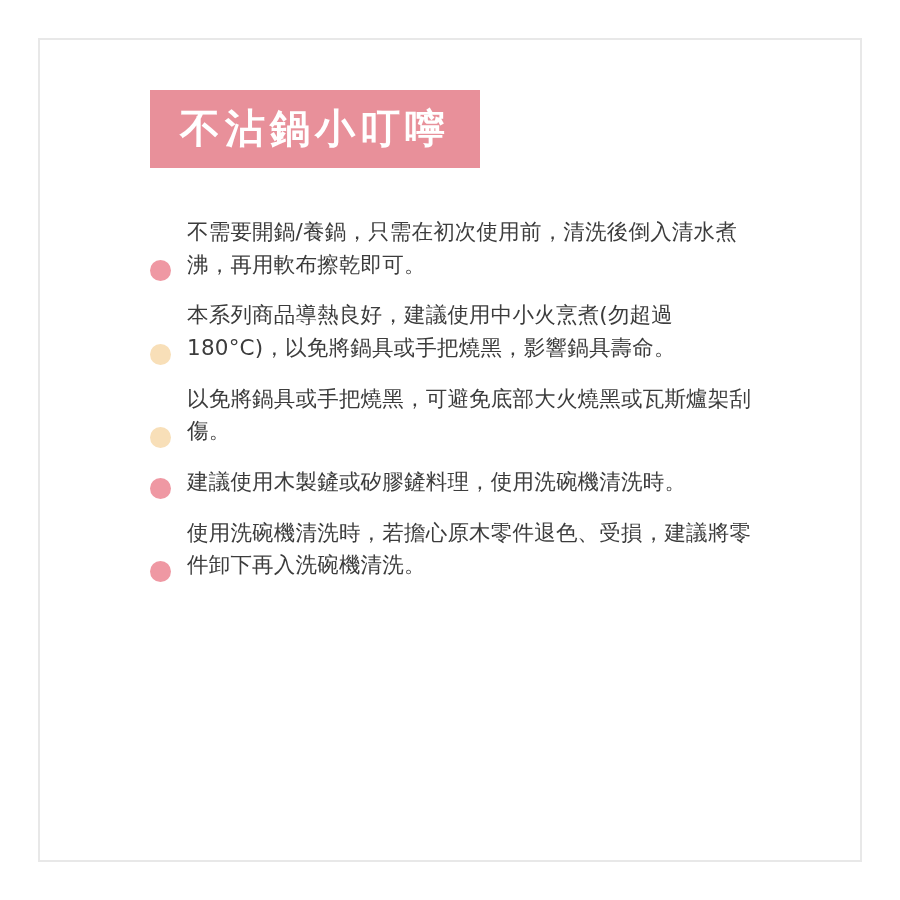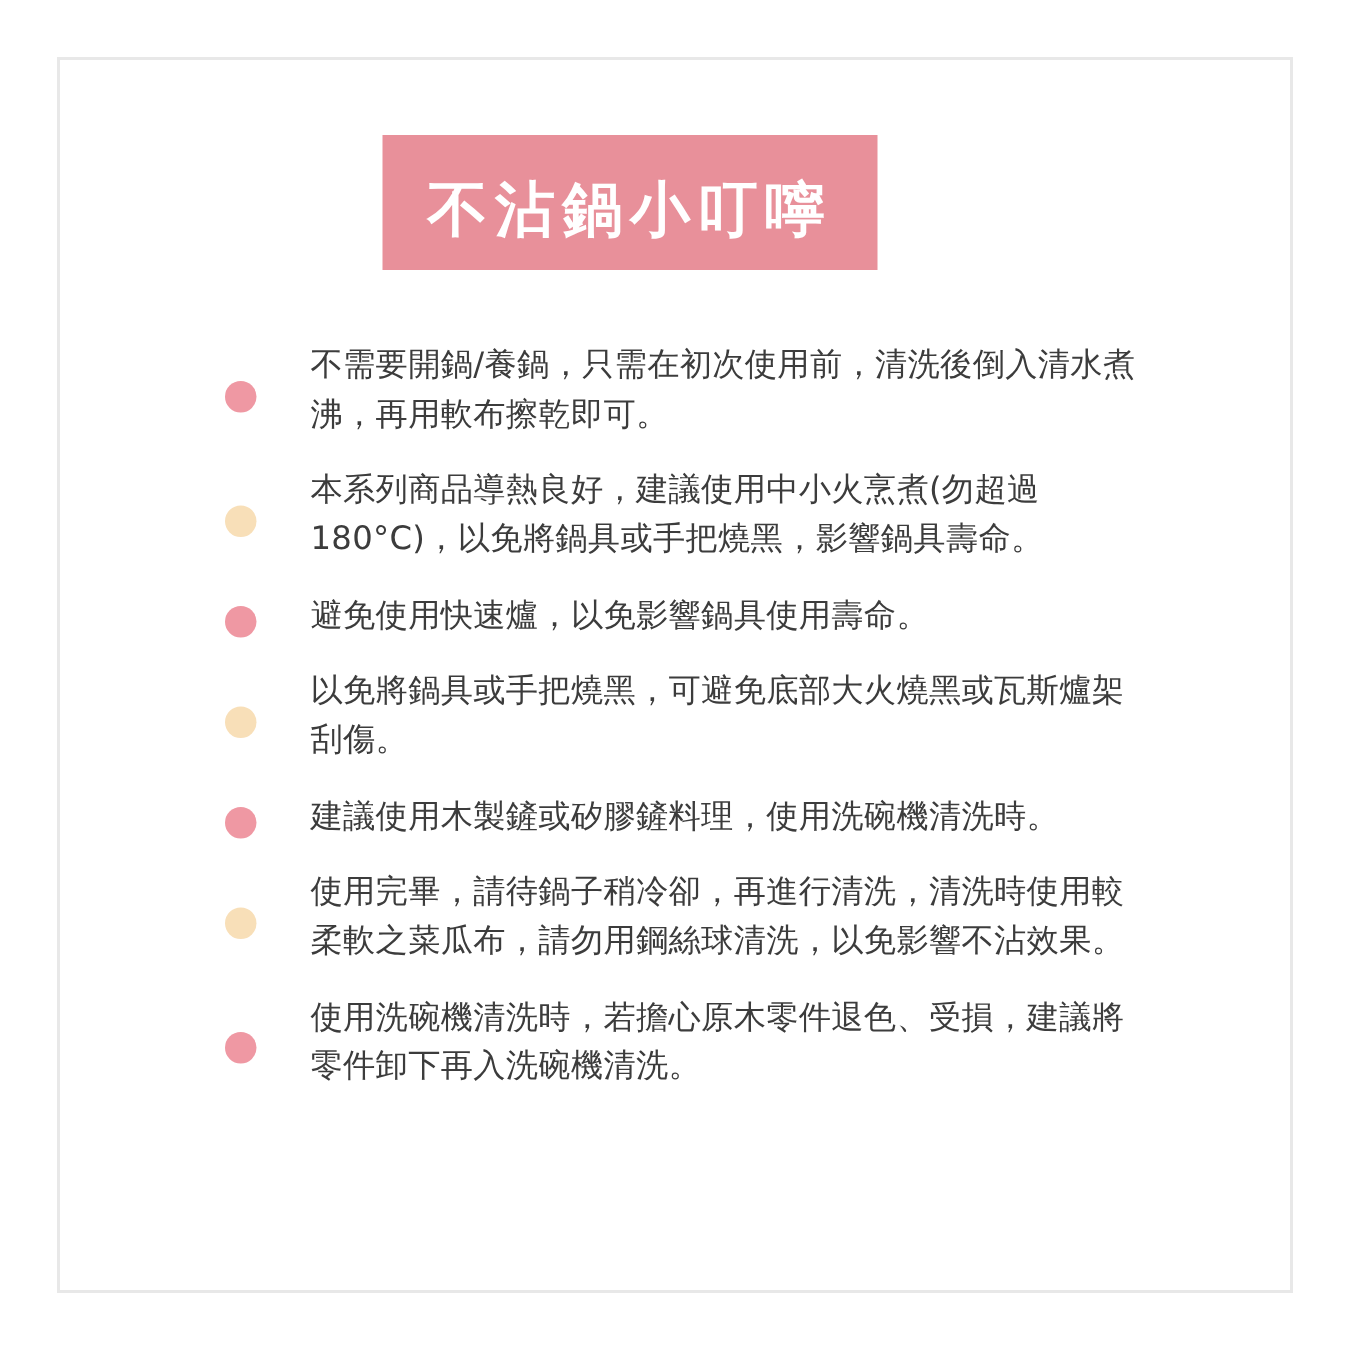--- a/index.html
+++ b/index.html
@@ -42,37 +42,35 @@
 
   .title-banner {
     display: inline-block;
     background: #e8909a;
     color: #ffffff;
     font-family: "DejaVu Serif", "Liberation Serif", serif;
     font-weight: bold;
     font-size: 40px;
     letter-spacing: 5px;
     line-height: 1;
-    padding: 30px 30px 20px 30px;
-    margin-left: 105px;
+    padding: 18px 30px 20px 30px;
     white-space: nowrap;
   }
 
   .tips-list {
     margin: 48px 0 0 0;
     padding: 0;
     list-style: none;
   }
 
   .tip-item {
     position: relative;
     display: flex;
-    align-items: center;
+    align-items: flex-end;
     margin-bottom: 18px;
-    gap: 20px;
   }
 
   .bullet {
     flex: 0 0 auto;
     width: 21px;
     height: 21px;
     border-radius: 50%;
     margin-top: 7px;
     margin-right: 16px;
   }
@@ -106,39 +104,31 @@
       <li class="tip-item">
         <span class="bullet pink"></span>
         <span class="tip-text">不需要開鍋/養鍋，只需在初次使用前，清洗後倒入清水煮沸，再用軟布擦乾即可。</span>
       </li>
 
       <li class="tip-item">
         <span class="bullet cream"></span>
         <span class="tip-text">本系列商品導熱良好，建議使用中小火烹煮(勿超過180°C)，以免將鍋具或手把燒黑，影響鍋具壽命。</span>
       </li>
 
-      <li class="tip-item">
-        <span class="bullet pink"></span>
-        <span class="tip-text">避免使用快速爐，以免影響鍋具使用壽命。</span>
-      </li>
 
       <li class="tip-item">
         <span class="bullet cream"></span>
         <span class="tip-text">以免將鍋具或手把燒黑，可避免底部大火燒黑或瓦斯爐架刮傷。</span>
       </li>
 
       <li class="tip-item">
         <span class="bullet pink"></span>
         <span class="tip-text">建議使用木製鏟或矽膠鏟料理，使用洗碗機清洗時。</span>
       </li>
 
-      <li class="tip-item">
-        <span class="bullet cream"></span>
-        <span class="tip-text">使用完畢，請待鍋子稍冷卻，再進行清洗，清洗時使用較柔軟之菜瓜布，請勿用鋼絲球清洗，以免影響不沾效果。</span>
-      </li>
 
       <li class="tip-item">
         <span class="bullet pink"></span>
         <span class="tip-text">使用洗碗機清洗時，若擔心原木零件退色、受損，建議將零件卸下再入洗碗機清洗。</span>
       </li>
 
     </ul>
   </div>
 </div>
 

